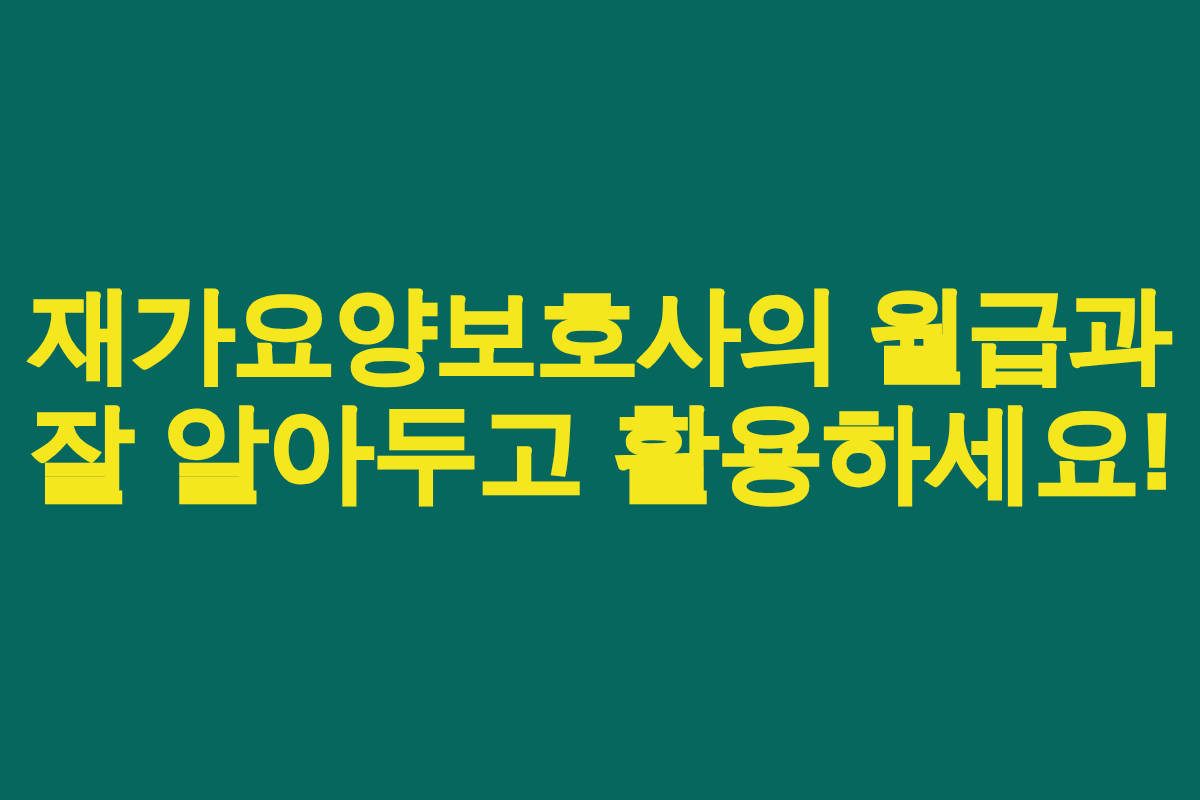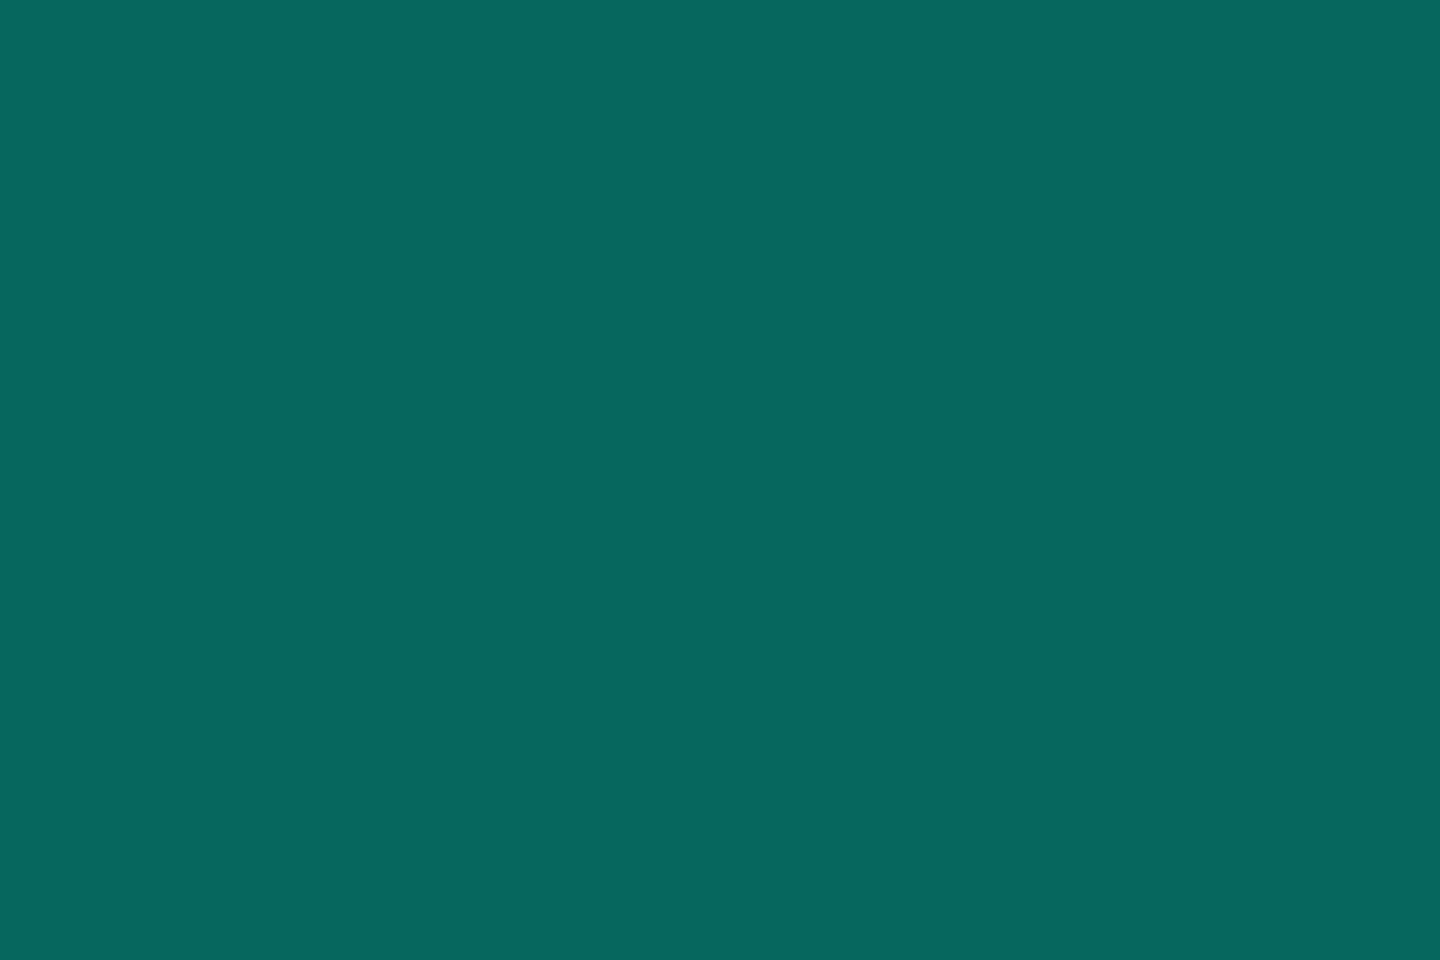--- a/index.html
+++ b/index.html
@@ -64,18 +64,20 @@
     letter-spacing: -0.006em;
   }
 </style>
 </head>
 <body>
 
 <div class="thumbnail-card" style="background: rgb(5, 103, 94);">
 
   <div class="title-block">
 
+    <span class="title-line title-line-1" style="color: rgb(245, 230, 30); -webkit-text-stroke-color: rgb(245, 230, 30); font-size: 103px;">재가요양보호사의 월급과</span>
 
 
+    <span class="title-line title-line-3" style="color: rgb(245, 230, 30); -webkit-text-stroke-color: rgb(245, 230, 30); font-size: 106px;">잘 알아두고 활용하세요!</span>
 
   </div>
 
 </div>
 
 </body></html>

